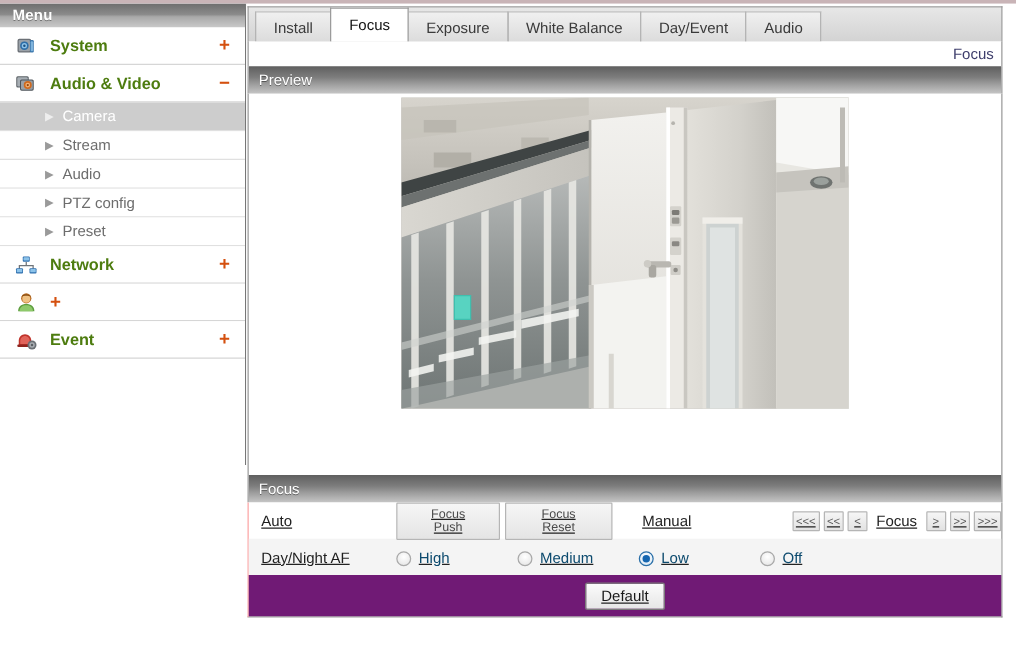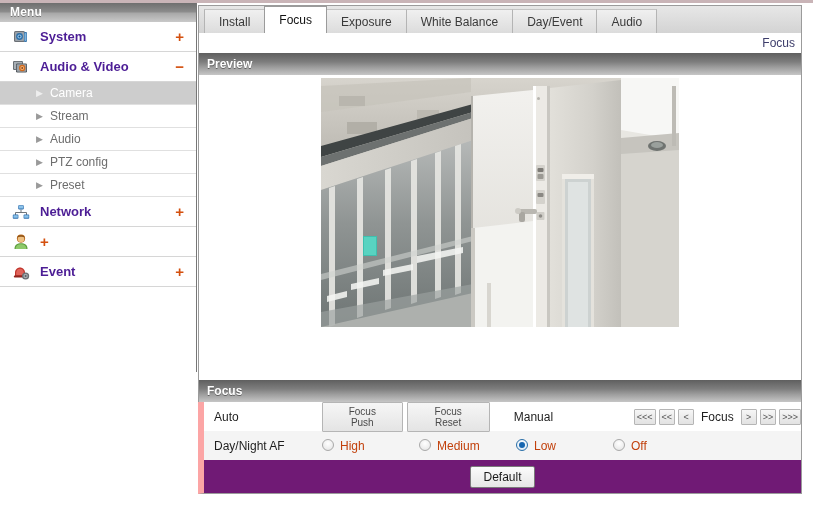--- a/index.html
+++ b/index.html
@@ -64,21 +64,21 @@
     height: 22px;
     margin-right: 8px;
     flex: 0 0 22px;
     display: flex;
     align-items: center;
     justify-content: center;
   }
   .nav-top .nav-label {
     font-weight: bold;
     font-size: 13px;
-    color: #4c1d95;
+    color: #4d7c0f;
     flex: 1 1 auto;
   }
   .nav-top .nav-toggle {
     color: #d4500f;
     font-weight: bold;
     font-size: 15px;
     padding-right: 12px;
     line-height: 10px;
   }
 
@@ -172,21 +172,21 @@
     padding-right: 6px;
     font-size: 12px;
     color: #3d3d6b;
     line-height: 20px;
   }
 
   .section-header {
     height: 22px;
     background: linear-gradient(to bottom, #5f5f5f 0%, #7d7d7d 40%, #9d9d9d 65%, #c6c6c6 100%);
     color: #ffffff;
-    font-weight: bold;
+    font-weight: normal;
     font-size: 12px;
     line-height: 22px;
     padding-left: 8px;
     box-sizing: border-box;
     border-left: 1px solid #9b9b9b;
     border-right: 1px solid #9b9b9b;
     text-shadow: 0 1px 0 rgba(0,0,0,.4);
   }
 
   #preview-body {
@@ -206,25 +206,26 @@
     width: 358px;
     height: 249px;
     position: relative;
     overflow: hidden;
     background: #c9c9c3;
   }
   #preview-image svg { display: block; }
 
   
   #focus-body {
-    border-left: 6px solid #fca5a5;
+    border-left: 1px solid #fca5a5;
     border-right: 1px solid #9b9b9b;
     border-bottom: 1px solid #9b9b9b;
     background: #ffffff;
     box-sizing: border-box;
+    text-decoration: underline;
   }
   .ctrl-row {
     display: flex;
     align-items: center;
     height: 29px;
     box-sizing: border-box;
     padding-left: 10px;
     font-size: 12px;
     color: #222;
   }
@@ -277,25 +278,25 @@
     box-sizing: border-box;
   }
   .arrow-center-label {
     font-size: 12px;
     color: #1e1e1e;
     padding: 0 4px;
   }
 
   .radio-opt {
     display: flex;
-    align-items: flex-start;
+    align-items: flex-end;
     width: 97px;
     flex: 0 0 97px;
     font-size: 12px;
-    color: #c2410c;
+    color: #0c4a6e;
     cursor: pointer;
   }
   .radio-opt .rd {
     width: 12px; height: 12px;
     border-radius: 50%;
     border: 1px solid #a9a9a9;
     background: radial-gradient(circle at 50% 35%, #ffffff 0%, #ebebeb 70%, #d8d8d8 100%);
     margin-right: 6px;
     flex: 0 0 12px;
     box-sizing: border-box;

